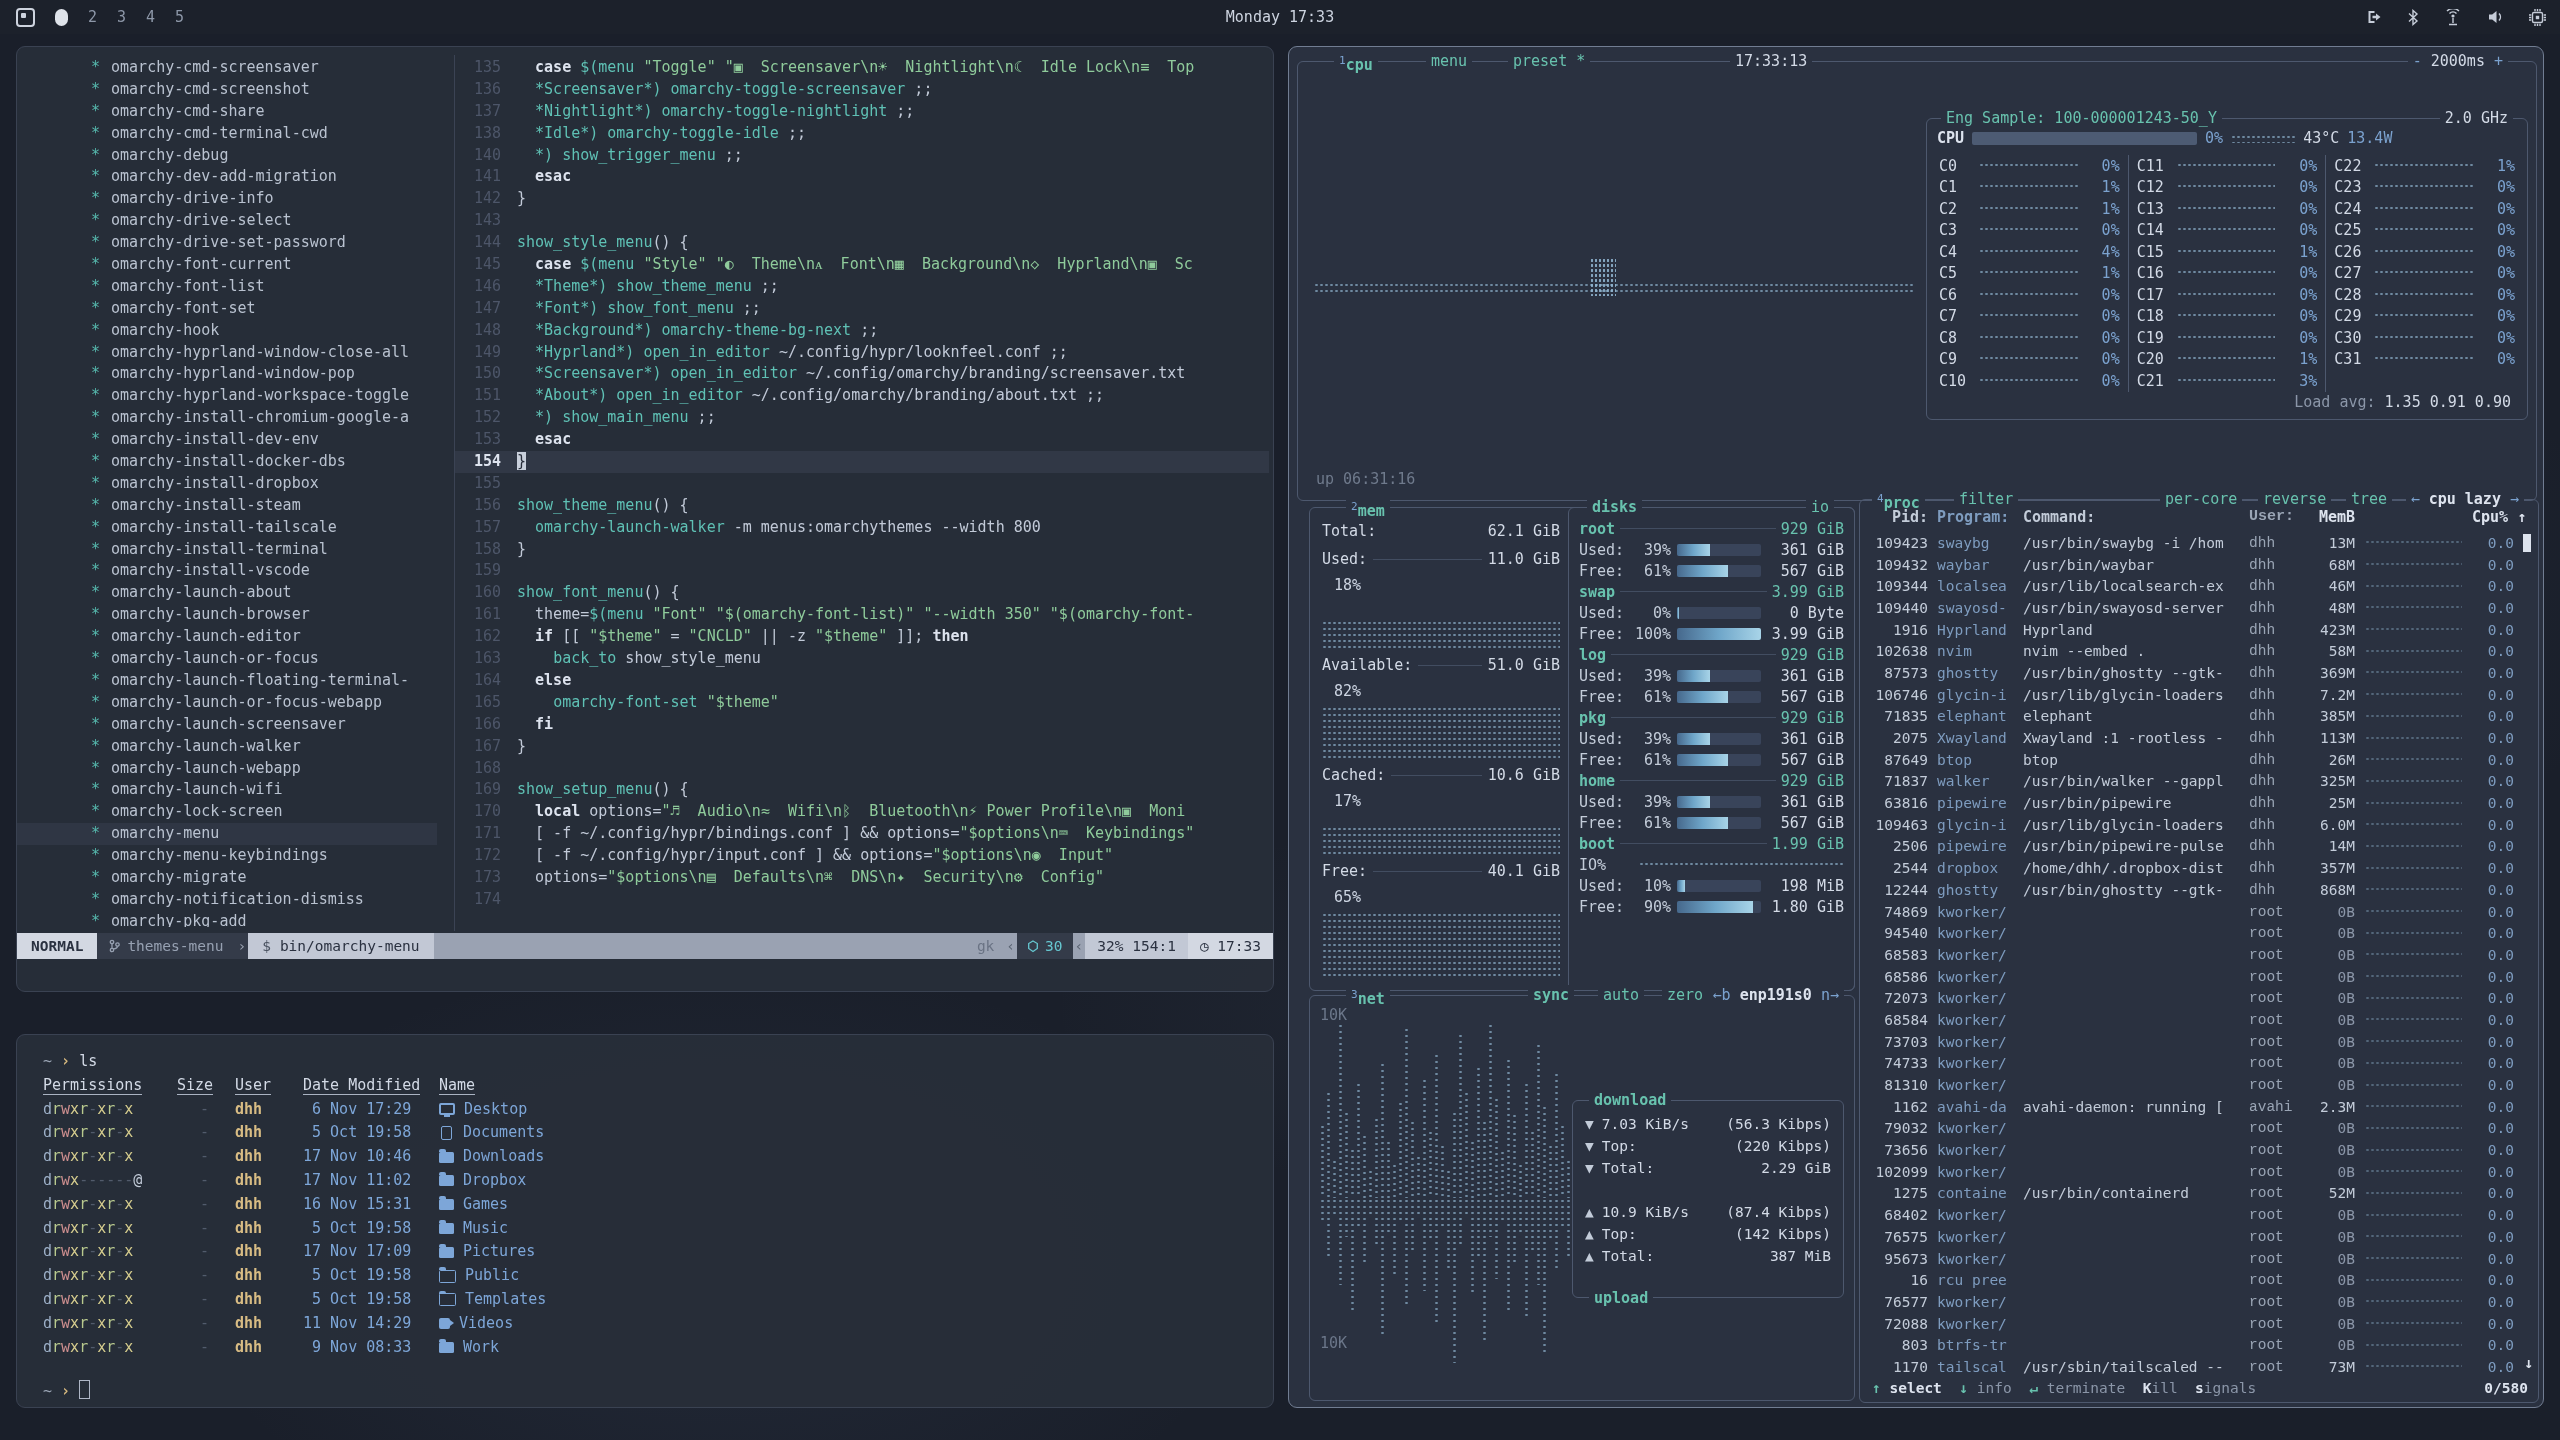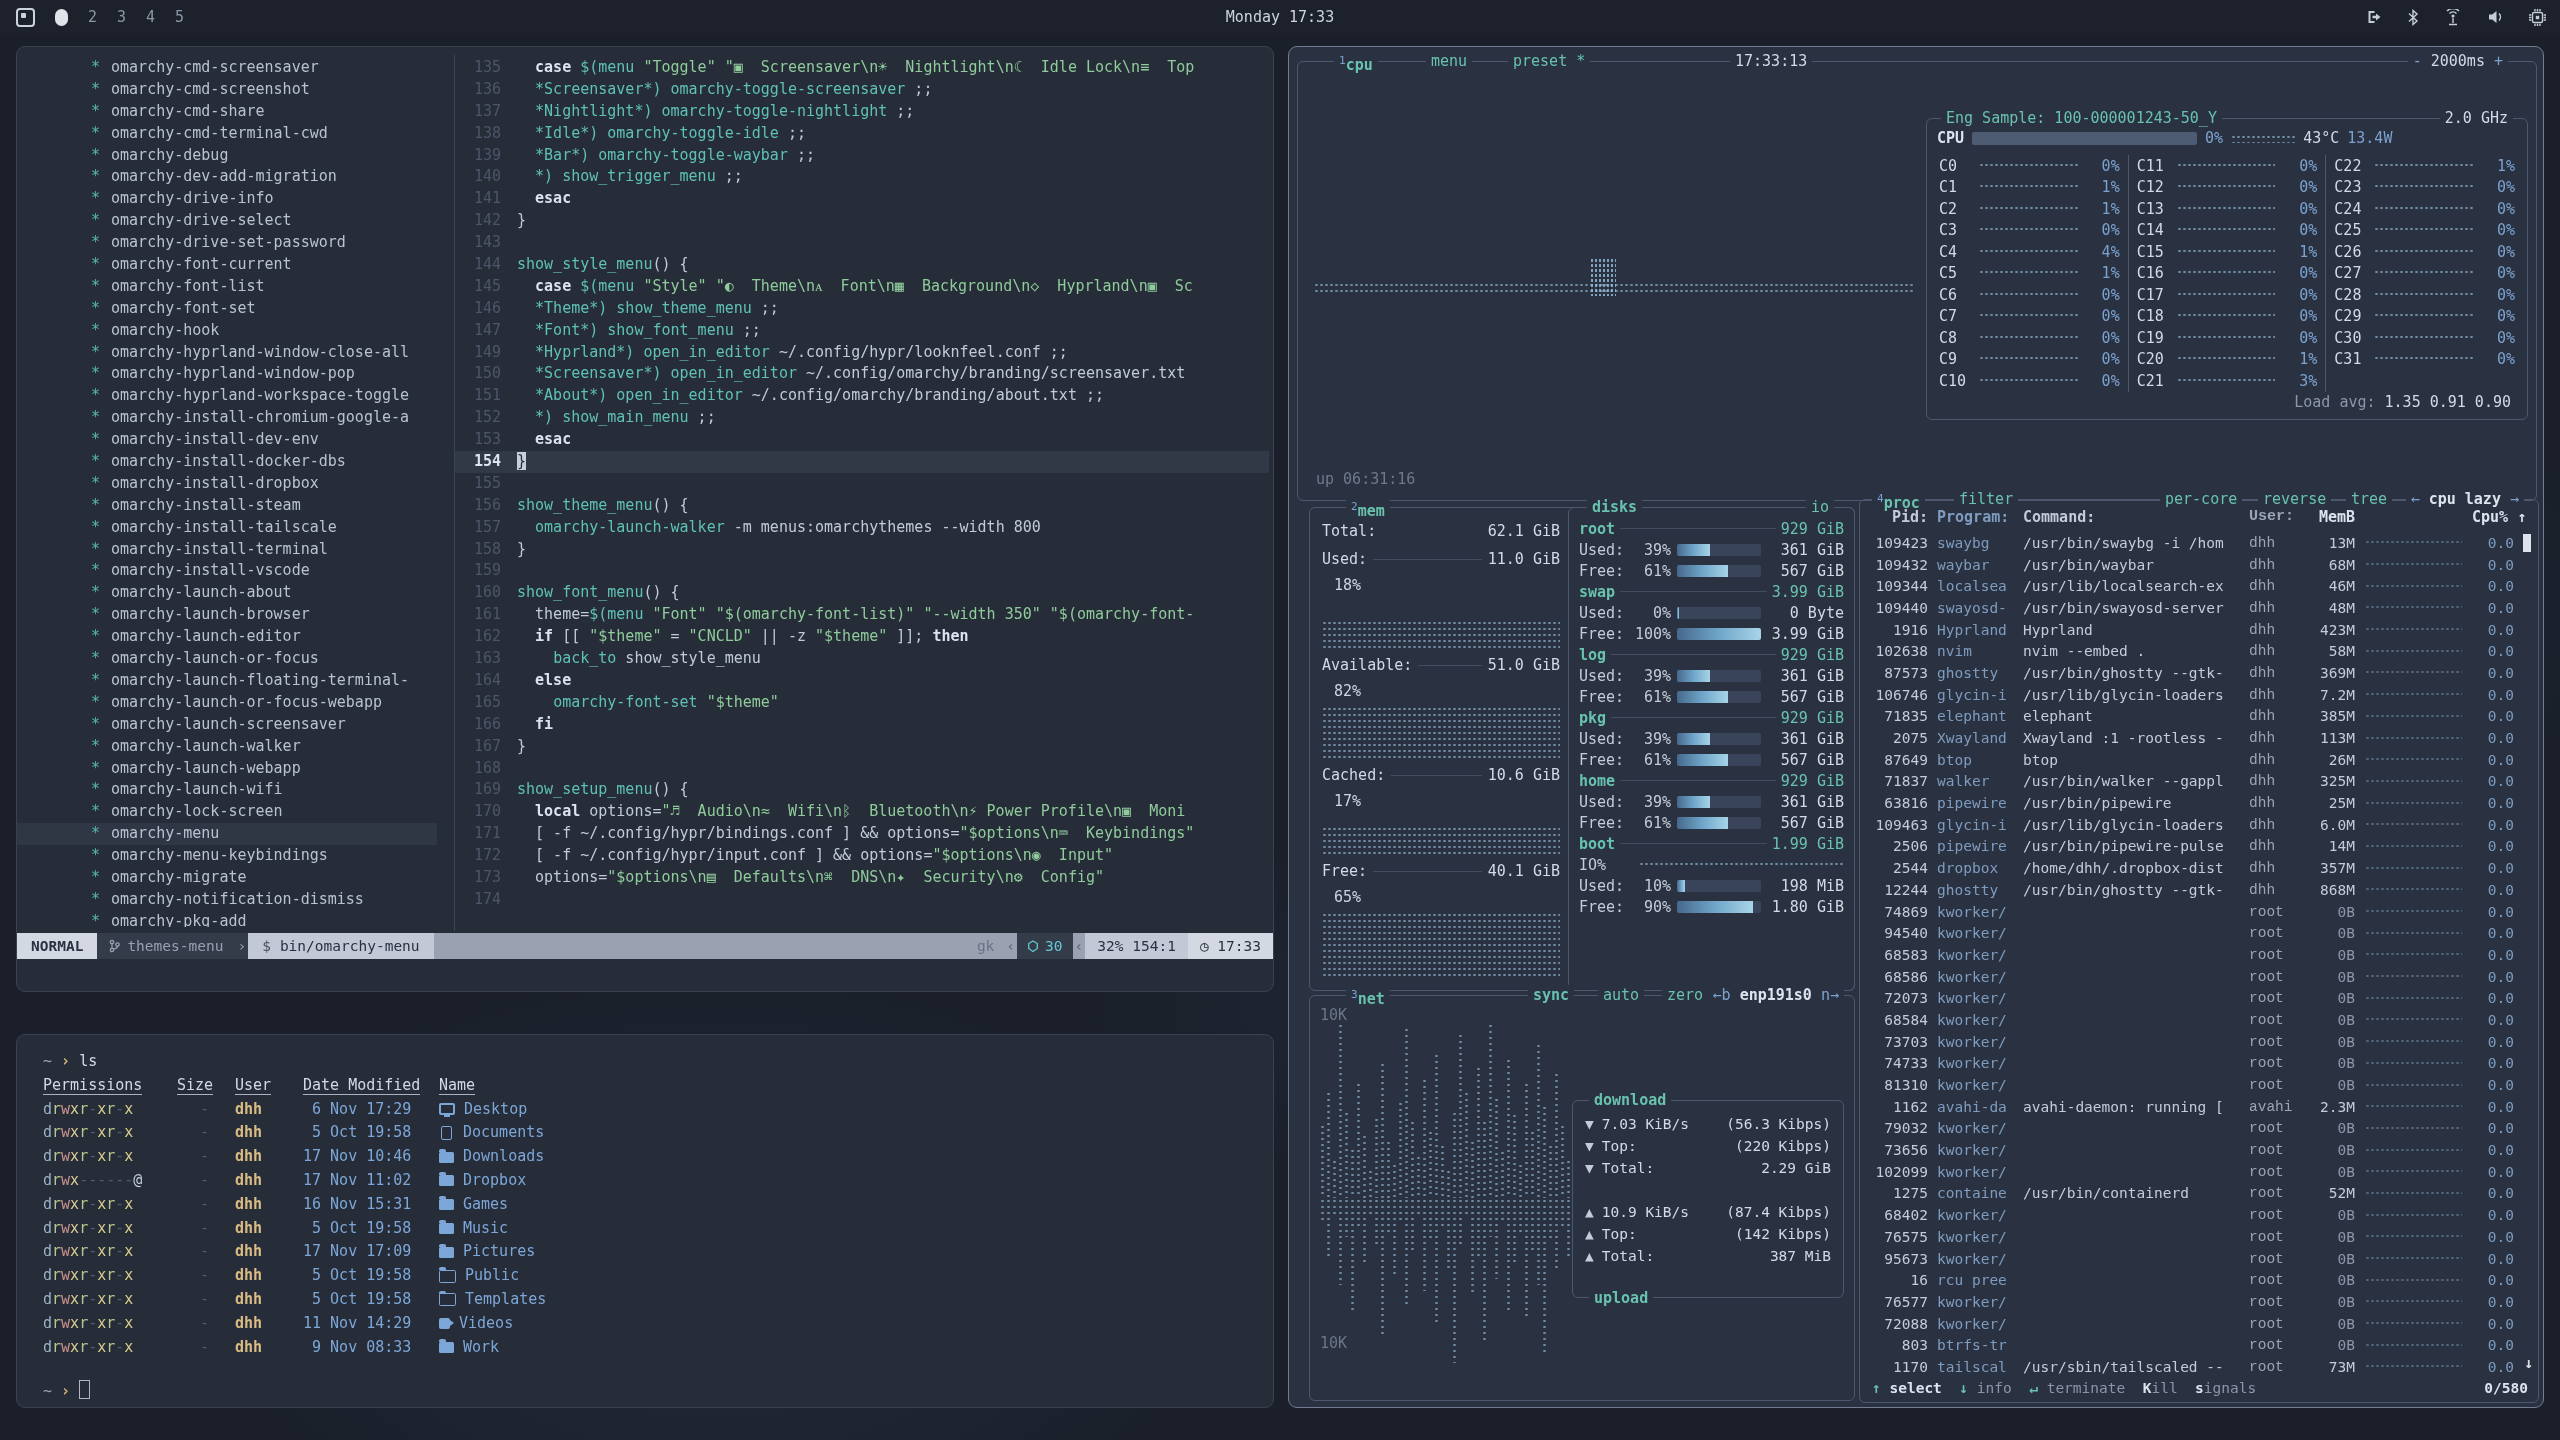--- a/index.html
+++ b/index.html
@@ -258,29 +258,29 @@
       <div class="file-row"><span class="star">*</span><span>omarchy-migrate</span></div>
       <div class="file-row"><span class="star">*</span><span>omarchy-notification-dismiss</span></div>
       <div class="file-row"><span class="star">*</span><span>omarchy-pkg-add</span></div>
     </div>
   <div id="vsep"></div>
   <div id="codepane">
       <div class="code-row"><span class="lnum">135</span><span style="white-space: pre;"><span class="p">  </span><span class="k">case</span><span class="f"> $(menu</span><span class="s"> "Toggle" "▣  Screensaver\n☀  Nightlight\n☾  Idle Lock\n≡  Top</span></span></div>
       <div class="code-row"><span class="lnum">136</span><span style="white-space: pre;"><span class="p">  </span><span class="f">*Screensaver*) omarchy-toggle-screensaver</span><span class="p"> ;;</span></span></div>
       <div class="code-row"><span class="lnum">137</span><span style="white-space: pre;"><span class="p">  </span><span class="f">*Nightlight*) omarchy-toggle-nightlight</span><span class="p"> ;;</span></span></div>
       <div class="code-row"><span class="lnum">138</span><span style="white-space: pre;"><span class="p">  </span><span class="f">*Idle*) omarchy-toggle-idle</span><span class="p"> ;;</span></span></div>
-      <div class="code-row"><span class="lnum">139</span><span style="white-space: pre;"><span class="p">  </span><span class="f">*Bar*) omarchy-toggle-waybar</span><span class="p"> ;;</span></span></div>
       <div class="code-row"><span class="lnum">140</span><span style="white-space: pre;"><span class="p">  </span><span class="f">*) show_trigger_menu</span><span class="p"> ;;</span></span></div>
       <div class="code-row"><span class="lnum">141</span><span style="white-space: pre;"><span class="p">  </span><span class="k">esac</span></span></div>
       <div class="code-row"><span class="lnum">142</span><span style="white-space: pre;"><span class="p">}</span></span></div>
       <div class="code-row"><span class="lnum">143</span><span style="white-space: pre;"></span></div>
       <div class="code-row"><span class="lnum">144</span><span style="white-space: pre;"><span class="f">show_style_menu</span><span class="p">() {</span></span></div>
       <div class="code-row"><span class="lnum">145</span><span style="white-space: pre;"><span class="p">  </span><span class="k">case</span><span class="f"> $(menu</span><span class="s"> "Style" "◐  Theme\nᴀ  Font\n▦  Background\n◇  Hyprland\n▣  Sc</span></span></div>
       <div class="code-row"><span class="lnum">146</span><span style="white-space: pre;"><span class="p">  </span><span class="f">*Theme*) show_theme_menu</span><span class="p"> ;;</span></span></div>
       <div class="code-row"><span class="lnum">147</span><span style="white-space: pre;"><span class="p">  </span><span class="f">*Font*) show_font_menu</span><span class="p"> ;;</span></span></div>
+      <div class="code-row"><span class="lnum">148</span><span style="white-space: pre;"><span class="p">  </span><span class="f">*Background*) omarchy-theme-bg-next</span><span class="p"> ;;</span></span></div>
       <div class="code-row"><span class="lnum">149</span><span style="white-space: pre;"><span class="p">  </span><span class="f">*Hyprland*) open_in_editor</span><span class="p"> ~/.config/hypr/looknfeel.conf ;;</span></span></div>
       <div class="code-row"><span class="lnum">150</span><span style="white-space: pre;"><span class="p">  </span><span class="f">*Screensaver*) open_in_editor</span><span class="p"> ~/.config/omarchy/branding/screensaver.txt</span></span></div>
       <div class="code-row"><span class="lnum">151</span><span style="white-space: pre;"><span class="p">  </span><span class="f">*About*) open_in_editor</span><span class="p"> ~/.config/omarchy/branding/about.txt ;;</span></span></div>
       <div class="code-row"><span class="lnum">152</span><span style="white-space: pre;"><span class="p">  </span><span class="f">*) show_main_menu</span><span class="p"> ;;</span></span></div>
       <div class="code-row"><span class="lnum">153</span><span style="white-space: pre;"><span class="p">  </span><span class="k">esac</span></span></div>
       <div class="code-row cur"><span class="lnum">154</span><span style="white-space: pre;"><span class="cb">}</span></span></div>
       <div class="code-row"><span class="lnum">155</span><span style="white-space: pre;"></span></div>
       <div class="code-row"><span class="lnum">156</span><span style="white-space: pre;"><span class="f">show_theme_menu</span><span class="p">() {</span></span></div>
       <div class="code-row"><span class="lnum">157</span><span style="white-space: pre;"><span class="p">  </span><span class="f">omarchy-launch-walker</span><span class="p"> -m menus:omarchythemes --width 800</span></span></div>
       <div class="code-row"><span class="lnum">158</span><span style="white-space: pre;"><span class="p">}</span></span></div>

